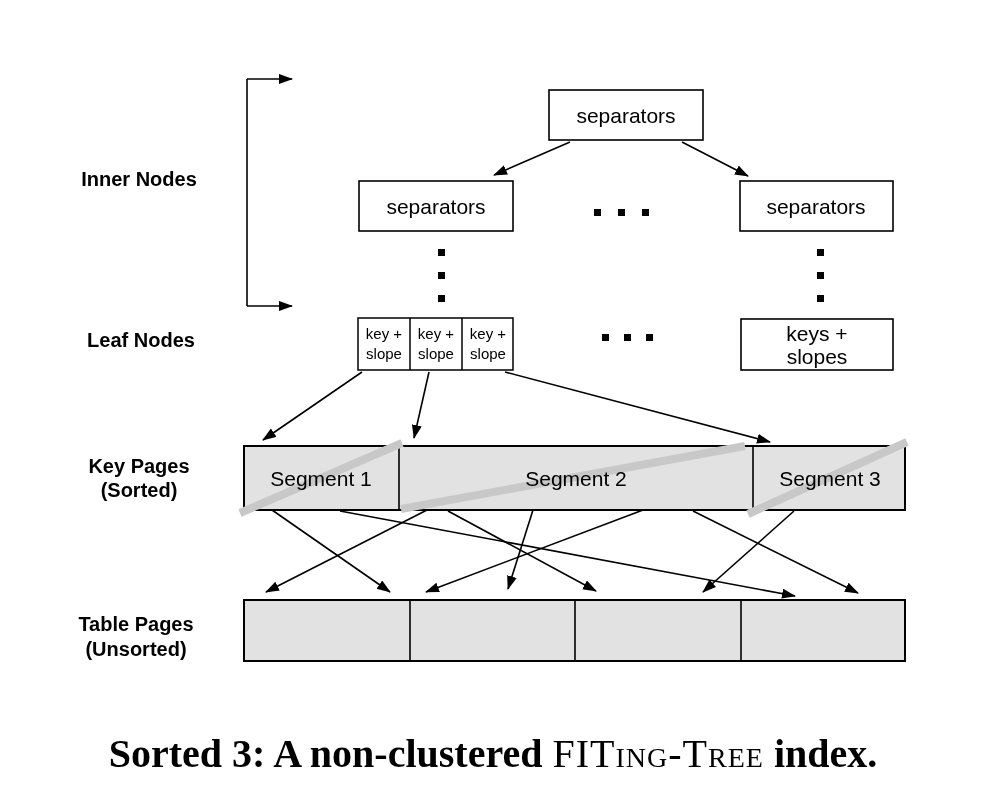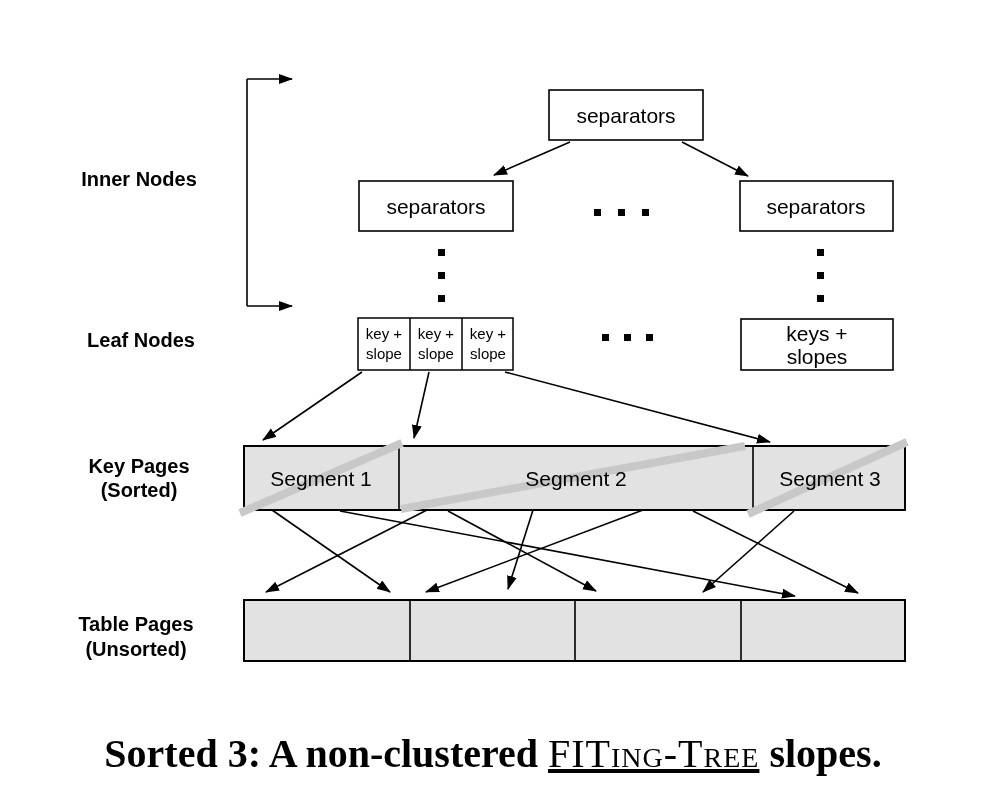--- a/index.html
+++ b/index.html
@@ -19,21 +19,21 @@
   .caption{
     position:absolute;left:0;right:0;top:732px;
     text-align:center;
     font-family:"Liberation Serif", serif;
     font-size:40px;
     color:#000;
     line-height:1.1;
     white-space:nowrap;
   }
   .cap-bold{font-weight:bold;}
-  .cap-sc{font-weight:normal;font-variant:small-caps;letter-spacing:1px;text-decoration:underline;}
+  .cap-sc{font-weight:normal;font-variant:small-caps;letter-spacing:1px;}
 </style>
 </head>
 <body>
 
 <div class="page">
 
 <svg width="986" height="811" viewBox="0 0 986 811" xmlns="http://www.w3.org/2000/svg">
   <defs>
     <marker id="ah" markerUnits="userSpaceOnUse" markerWidth="16" markerHeight="12" refX="13" refY="5" orient="auto">
       <path d="M0,0 L14,5 L0,10 z" fill="#000"></path>
@@ -145,16 +145,16 @@
     <text class="side-label" x="139" y="497" text-anchor="middle">(Sorted)</text>
     <text class="side-label" x="136" y="631" text-anchor="middle">Table Pages</text>
     <text class="side-label" x="136" y="656" text-anchor="middle">(Unsorted)</text>
   </g>
 </svg>
 
 
 <div class="caption">
   <span class="cap-bold">Sorted 3: A non-clustered</span>
   <span class="cap-sc">FITing-Tree</span>
-  <span class="cap-bold">slopes.</span>
+  <span class="cap-bold">index.</span>
 </div>
 
 </div>
 
 </body></html>

